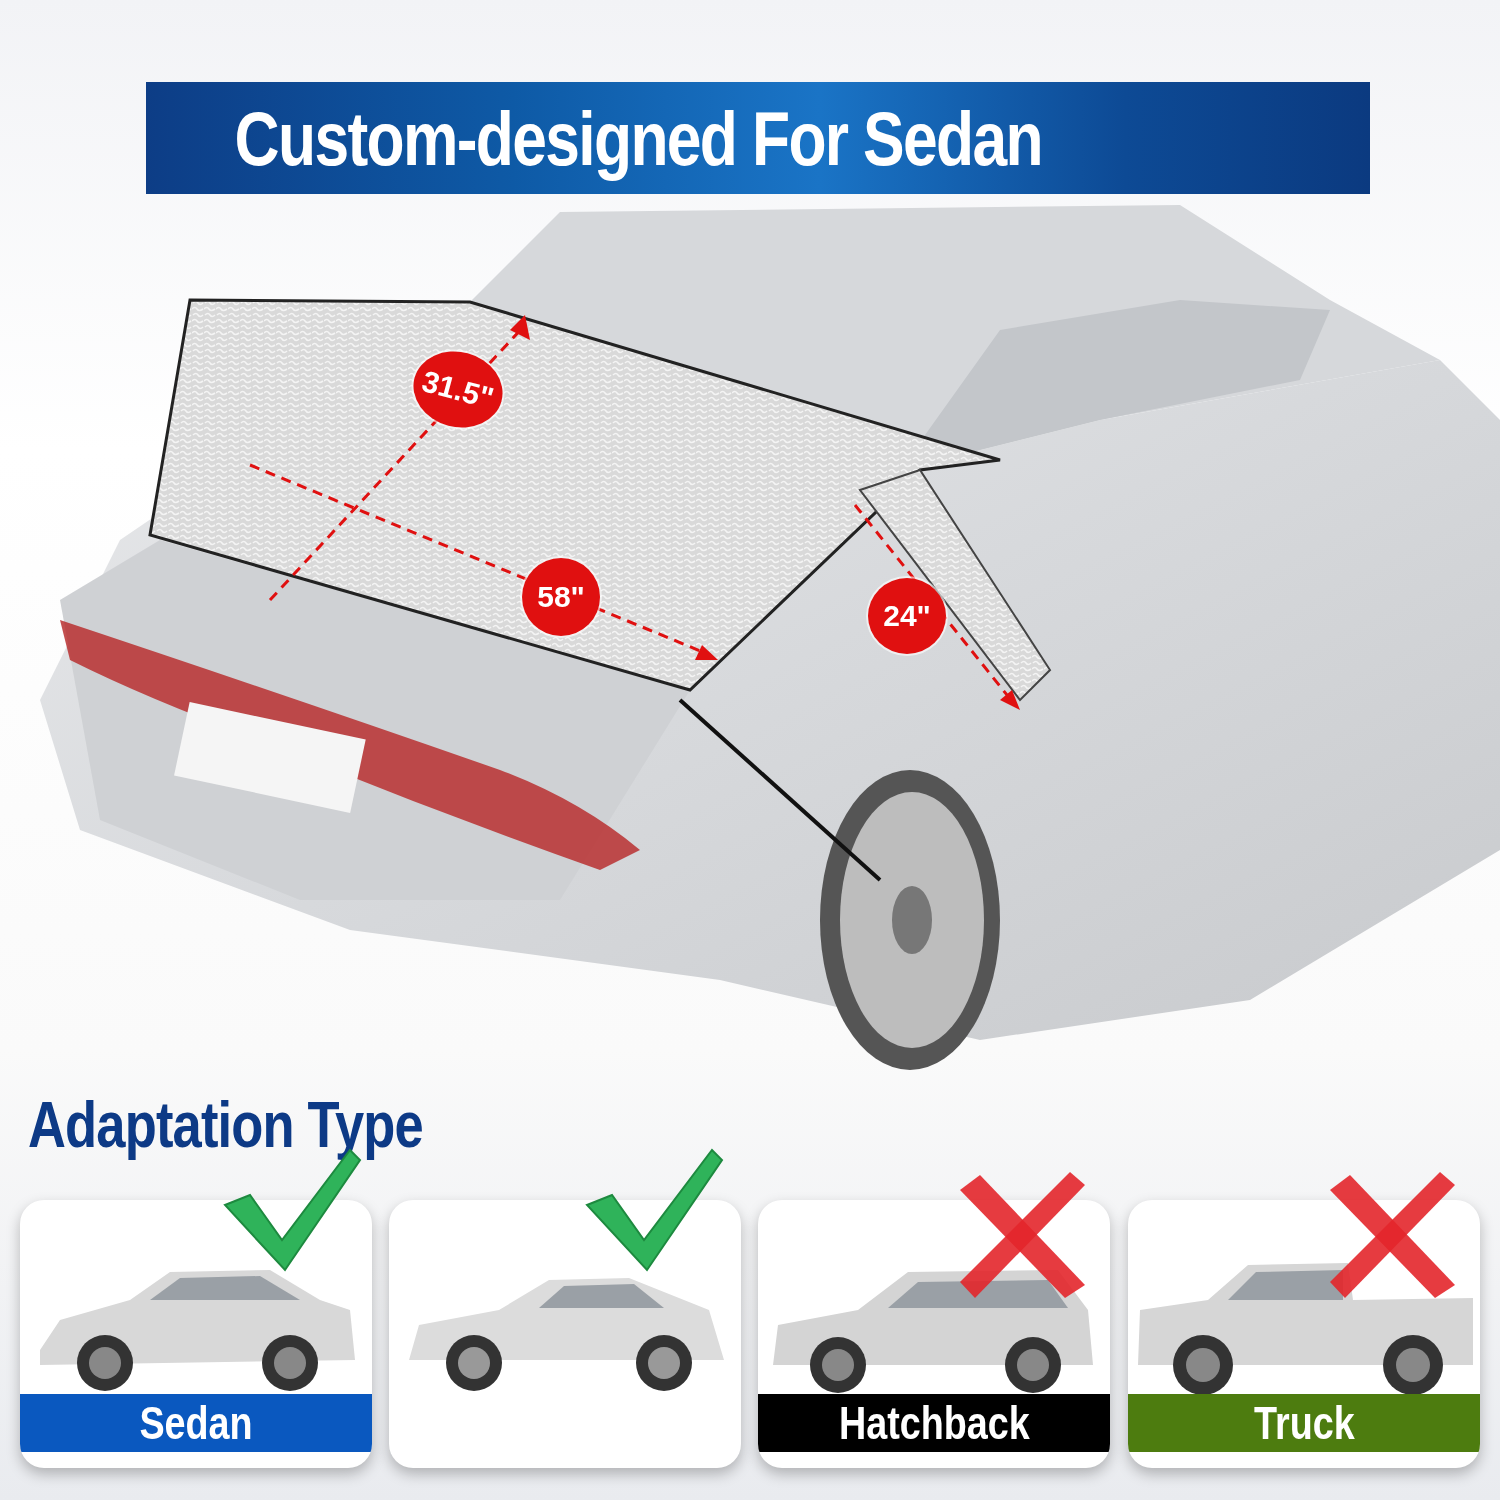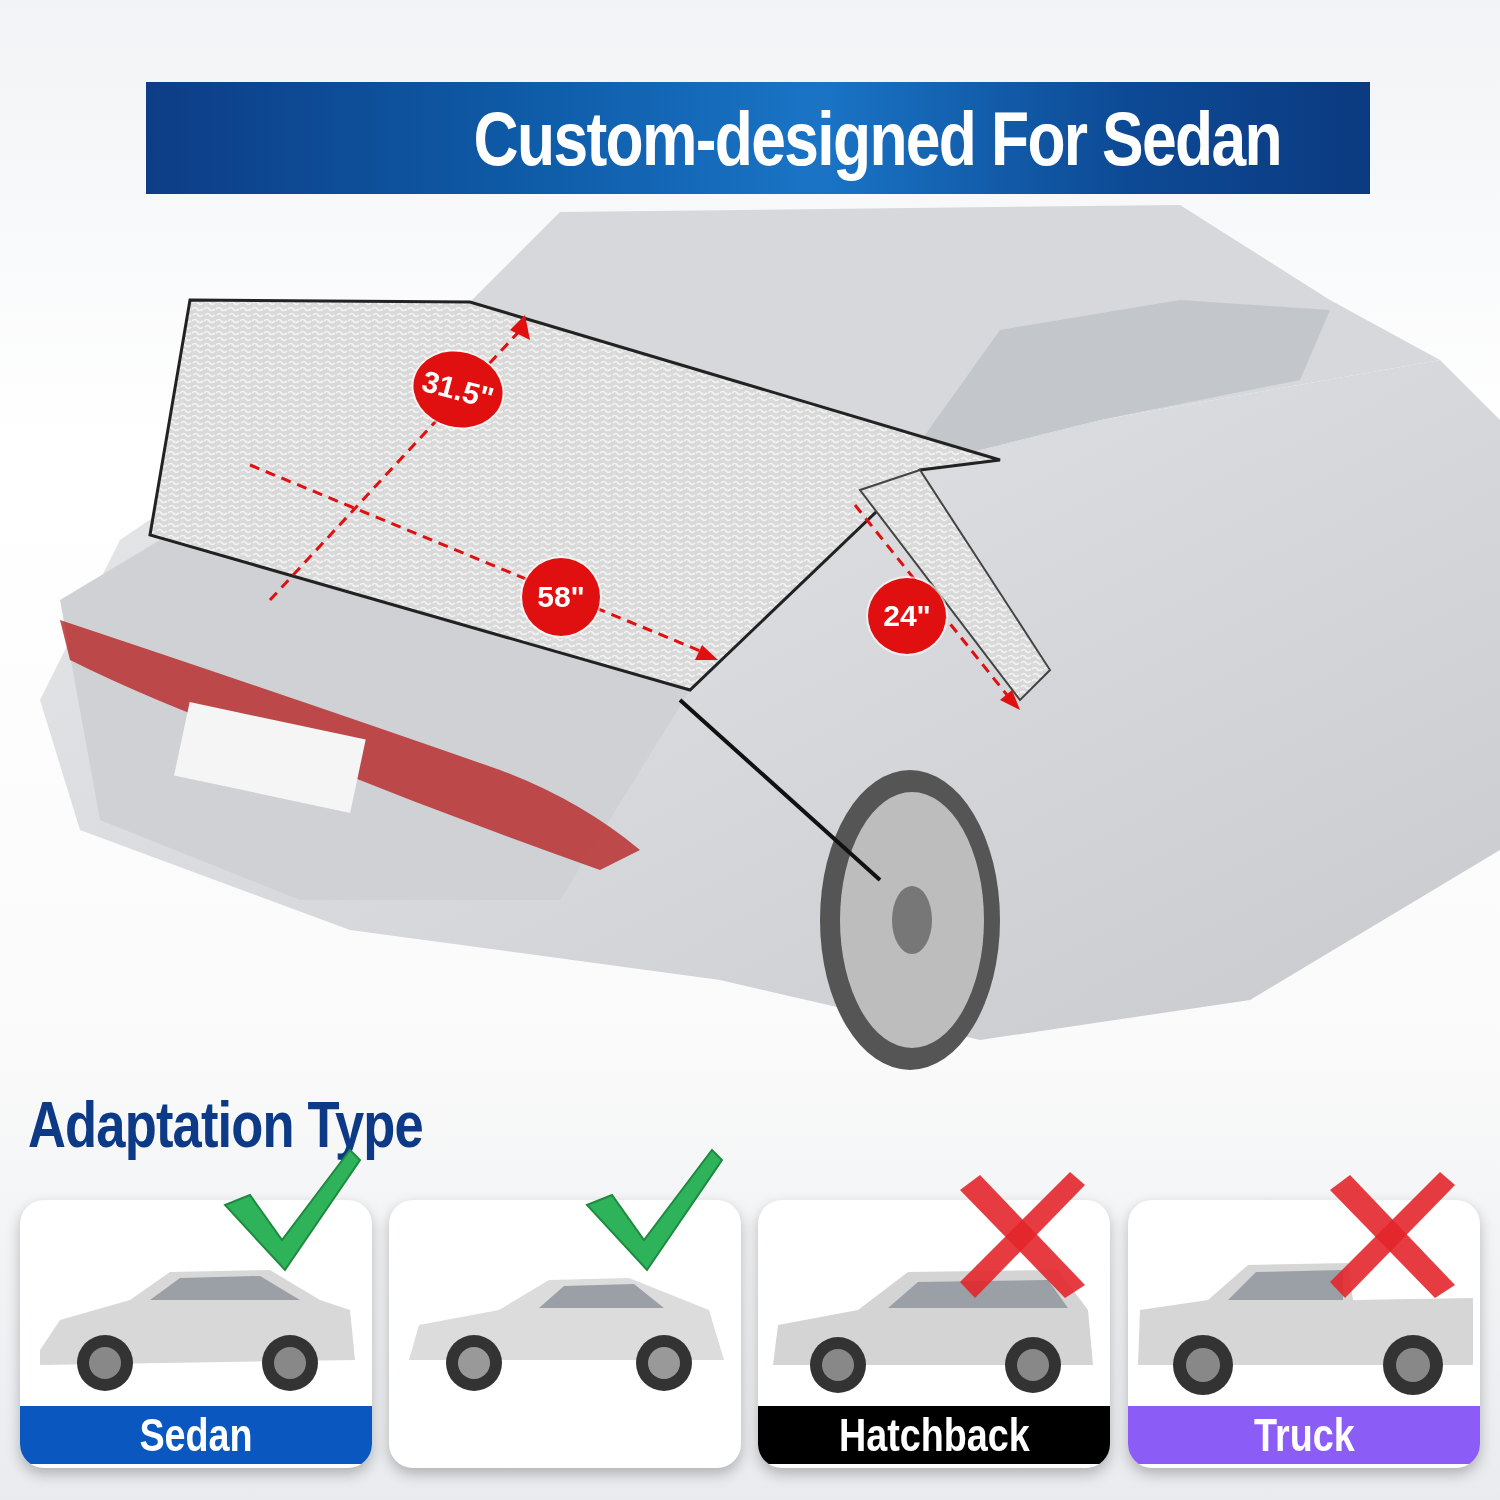--- a/index.html
+++ b/index.html
@@ -5,21 +5,21 @@
   * { box-sizing: border-box; margin: 0; padding: 0; }
   html, body { width: 1500px; height: 1500px; overflow: hidden; }
   body {
     position: relative;
     font-family: "Liberation Sans", sans-serif;
     background: linear-gradient(180deg, #f2f3f6 0%, #ffffff 30%, #fafafa 70%, #e9ebef 100%);
   }
   .banner {
     position: absolute; left: 146px; top: 82px; width: 1224px; height: 112px;
     background: linear-gradient(90deg, #0d3d86 0%, #0e5aa6 30%, #1a74c6 55%, #0d4a95 80%, #0b3a80 100%);
-    display: flex; align-items: center; justify-content: flex-end;
+    display: flex; align-items: center; justify-content: flex-start;
   }
   .banner-title {
     color: #fff; font-family: "Liberation Sans", sans-serif; font-weight: bold;
     font-size: 76px; letter-spacing: -2px; transform: scaleX(0.82); white-space: nowrap;
   }
   .car-scene { position: absolute; left: 0; top: 200px; width: 1500px; height: 880px; }
   .label-bubble {
     position: absolute; border-radius: 50%; background: #e01010; color: #fff;
     font-weight: bold; font-size: 30px; display: flex; align-items: center; justify-content: center;
     box-shadow: 0 0 0 2px rgba(255,255,255,0.6);
@@ -28,21 +28,21 @@
     position: absolute; left: 28px; top: 1088px; font-weight: bold; font-size: 64px;
     color: #0d3a86; letter-spacing: -1px; transform: scaleX(0.82); transform-origin: left;
     white-space: nowrap;
   }
   .card {
     position: absolute; top: 1200px; width: 352px; height: 268px; background: #fff;
     border-radius: 24px; box-shadow: 0 6px 14px rgba(0,0,0,0.25); overflow: hidden;
   }
   .card .pic { position: absolute; left: 0; top: 0; width: 100%; height: 210px; }
   .card .foot {
-    position: absolute; left: 0; bottom: 4px; width: 100%; height: 58px;
+    position: absolute; left: 0; bottom: 16px; width: 100%; height: 58px;
     display: flex; align-items: center; justify-content: center;
     color: #fff; font-weight: bold; font-size: 46px; text-align: center;
   }
   .card .foot span { display: inline-block; transform: scaleX(0.82); }
   .mark { position: absolute; }
 </style>
 </head>
 <body>
 
 <div class="banner">
@@ -141,21 +141,21 @@
 
 <div class="card" style="left:1128px;">
   <svg class="pic" viewBox="0 0 352 210">
     <path d="M10 165 L12 110 L80 100 L120 65 L220 63 L225 100 L345 98 L345 165 Z" fill="#d6d6d6"></path>
     <path d="M100 100 L128 72 L215 70 L215 100 Z" fill="#9aa0a6"></path>
     <circle cx="75" cy="165" r="30" fill="#333"></circle>
       <circle cx="75" cy="165" r="17" fill="#888"></circle>
     <circle cx="285" cy="165" r="30" fill="#333"></circle>
       <circle cx="285" cy="165" r="17" fill="#888"></circle>
   </svg>
-  <div class="foot" style="background:#8b5cf6;">
+  <div class="foot" style="background:#4d7c0f;">
       <span>Truck</span>
     </div>
 </div>
 
 <svg class="mark" style="left:220px;top:1145px;" width="145" height="130" viewBox="0 0 145 130">
   <path d="M5 60 L30 50 L62 95 L130 5 L140 15 L65 125 Z" fill="#2fb35a" stroke="#1d8a3f" stroke-width="2"></path>
 </svg>
 <svg class="mark" style="left:582px;top:1145px;" width="145" height="130" viewBox="0 0 145 130">
   <path d="M5 60 L30 50 L62 95 L130 5 L140 15 L65 125 Z" fill="#2fb35a" stroke="#1d8a3f" stroke-width="2"></path>
 </svg>

